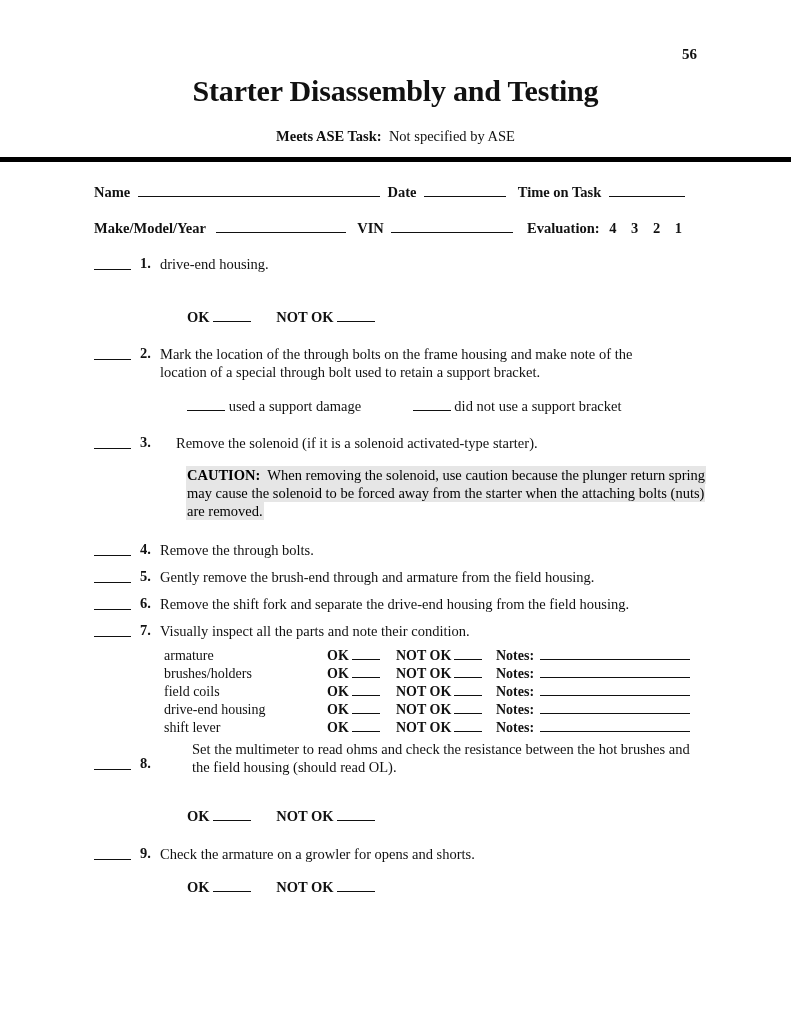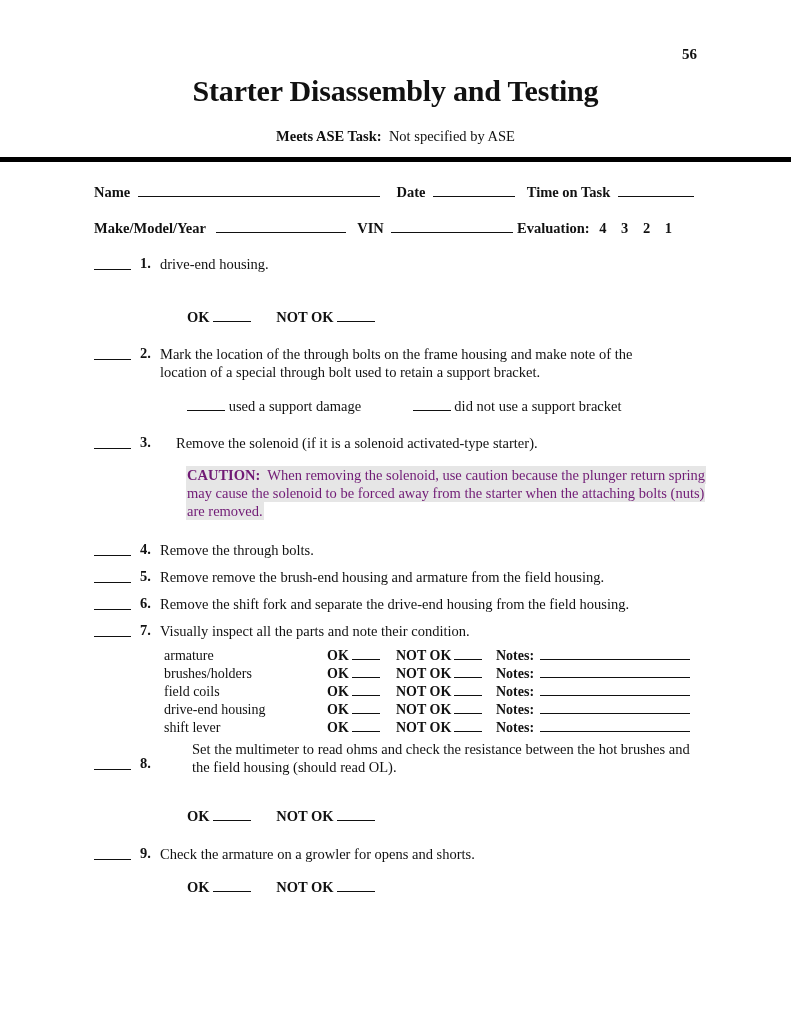--- a/index.html
+++ b/index.html
@@ -14,21 +14,21 @@
   .subtitle { left: 0; width: 791px; top: 128px; text-align: center; font-size: 14.5px; }
   .rule { left: 0; width: 791px; top: 157px; height: 5px; background: #000; }
   .field-line { display: inline-block; border-bottom: 1.3px solid #111; height: 14px; vertical-align: baseline; }
   .row { font-size: 14.5px; white-space: nowrap; }
   .blank { display: inline-block; width: 38px; border-bottom: 1.3px solid #111; height: 12px; }
   .step-blank { left: 94px; width: 37px; border-bottom: 1.3px solid #111; height: 1px; }
   .step-num { font-size: 14.5px; font-weight: bold; }
   .step-text { font-size: 14.5px; line-height: 18px; }
   .ok-row { font-size: 14.5px; font-weight: bold; white-space: nowrap; }
   .ok-blank { display: inline-block; width: 38px; border-bottom: 1.3px solid #111; height: 12px; margin-left: 3px; }
-  .caution { left: 186px; top: 466px; width: 520px; font-size: 14.5px; line-height: 18px; color: #701a75; }
+  .caution { left: 186px; top: 466px; width: 520px; font-size: 14.5px; line-height: 18px; color: #000000; }
   .caution span.hl { background: #e6e6e6; box-decoration-break: clone; -webkit-box-decoration-break: clone; padding: 1px 1px; }
   .parts { left: 164px; top: 647px; font-size: 14px; line-height: 18px; }
   .parts .prow { position: relative; height: 18px; white-space: nowrap; }
   .parts .pname { position: absolute; left: 0; }
   .parts .pok { position: absolute; left: 163px; font-weight: bold; }
   .parts .pnok { position: absolute; left: 232px; font-weight: bold; }
   .parts .pnotes { position: absolute; left: 332px; font-weight: bold; }
   .parts .sm { display: inline-block; width: 28px; border-bottom: 1.3px solid #111; height: 12px; margin-left: 3px; }
   .parts .nl { display: inline-block; width: 150px; border-bottom: 1.3px solid #111; height: 12px; margin-left: 6px; }
 </style>
@@ -39,32 +39,32 @@
 <div class="abs title">Starter Disassembly and Testing</div>
 <div class="abs subtitle">
   <span class="b">Meets ASE Task:</span>&nbsp;
   <span>Not specified by ASE</span>
 </div>
 <div class="abs rule"></div>
 
 <div class="abs row" style="left:94px; top:182px;">
   <span class="b">Name</span>
   <span class="field-line" style="width:242px; margin-left:4px;"></span>
-  <span class="b" style="margin-left:13px;">Date</span>
+  <span class="b" style="margin-left:4px;">Date</span>
   <span class="field-line" style="width:82px; margin-left:4px;"></span>
   <span class="b" style="margin-left:8px;">Time on Task</span>
   <span class="field-line" style="width:76px; margin-left:4px;"></span>
 </div>
 
 <div class="abs row" style="left:94px; top:218px;">
   <span class="b">Make/Model/Year</span>
   <span class="field-line" style="width:130px; margin-left:6px;"></span>
   <span class="b" style="margin-left:8px;">VIN</span>
   <span class="field-line" style="width:122px; margin-left:4px;"></span>
-  <span class="b" style="">Evaluation:</span>
+  <span class="b" style="margin-left:10px;">Evaluation:</span>
   <span class="b" style="margin-left:6px;">4</span>
   <span class="b" style="margin-left:11px;">3</span>
   <span class="b" style="margin-left:11px;">2</span>
   <span class="b" style="margin-left:11px;">1</span>
 </div>
 
 <div class="abs step-blank" style="top:268px;"></div>
 <div class="abs step-num" style="left:140px; top:255px;">1.</div>
 <div class="abs step-text" style="left:160px; top:255px;">
   <div>drive-end housing.</div>
@@ -93,21 +93,21 @@
 <div class="abs caution">
   <span class="hl"><span class="b">CAUTION:</span>&nbsp; <span>When removing the solenoid, use caution because the plunger return spring may cause the solenoid to be forced away from the starter when the attaching bolts (nuts) are removed.</span></span>
 </div>
 
 <div class="abs step-blank" style="top:554px;"></div>
 <div class="abs step-num" style="left:140px; top:541px;">4.</div>
 <div class="abs step-text" style="left:160px; top:541px;">Remove the through bolts.</div>
 
 <div class="abs step-blank" style="top:581px;"></div>
 <div class="abs step-num" style="left:140px; top:568px;">5.</div>
-<div class="abs step-text" style="left:160px; top:568px;">Remove remove the brush-end housing and armature from the field housing.</div>
+<div class="abs step-text" style="left:160px; top:568px;">Gently remove the brush-end through and armature from the field housing.</div>
 
 <div class="abs step-blank" style="top:608px;"></div>
 <div class="abs step-num" style="left:140px; top:595px;">6.</div>
 <div class="abs step-text" style="left:160px; top:595px;">Remove the shift fork and separate the drive-end housing from the field housing.</div>
 
 <div class="abs step-blank" style="top:635px;"></div>
 <div class="abs step-num" style="left:140px; top:622px;">7.</div>
 <div class="abs step-text" style="left:160px; top:622px;">Visually inspect all the parts and note their condition.</div>
 
 <div class="abs parts">

